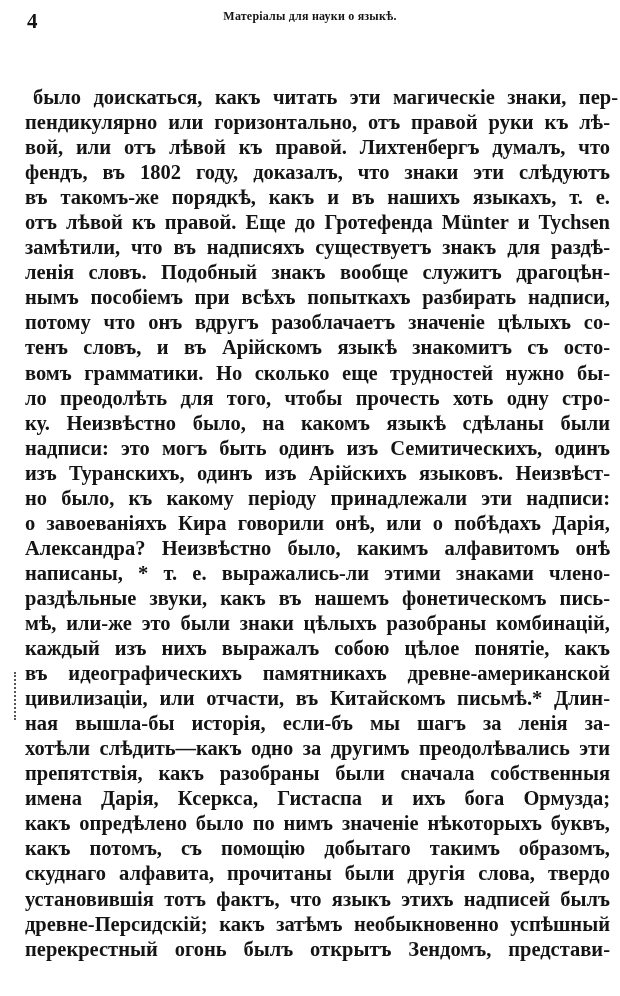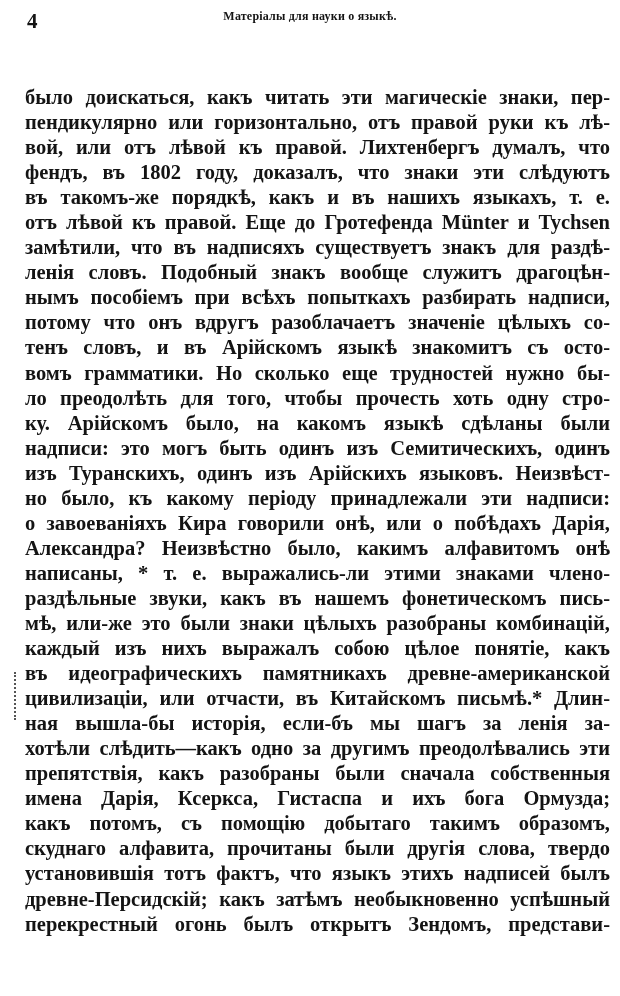--- a/index.html
+++ b/index.html
@@ -38,47 +38,48 @@
 <body>
 
 <div class="header">
   <span class="page-number">4</span>
   <span class="running-title">Матеріалы для науки о языкѣ.</span>
 </div>
 
 <div class="margin-mark"></div>
 
 <div class="body-text" id="body-text">
-    <span class="line" style="display: block; width: 585px;">было доискаться, какъ читать эти магическіе знаки, пер-</span>
+    <span class="line" style="display: block; width: 585px; margin-left: 8px;">было доискаться, какъ читать эти магическіе знаки, пер-</span>
     <span class="line" style="display: block; width: 585px;">пендикулярно или горизонтально, отъ правой руки къ лѣ-</span>
     <span class="line" style="display: block; width: 585px;">вой, или отъ лѣвой къ правой. Лихтенбергъ думалъ, что</span>
     <span class="line" style="display: block; width: 585px;">фендъ, въ 1802 году, доказалъ, что знаки эти слѣдуютъ</span>
     <span class="line" style="display: block; width: 585px;">въ такомъ-же порядкѣ, какъ и въ нашихъ языкахъ, т. е.</span>
     <span class="line" style="display: block; width: 585px;">отъ лѣвой къ правой. Еще до Гротефенда Münter и Tychsen</span>
     <span class="line" style="display: block; width: 585px;">замѣтили, что въ надписяхъ существуетъ знакъ для раздѣ-</span>
     <span class="line" style="display: block; width: 585px;">ленія словъ. Подобный знакъ вообще служитъ драгоцѣн-</span>
     <span class="line" style="display: block; width: 585px;">нымъ пособіемъ при всѣхъ попыткахъ разбирать надписи,</span>
     <span class="line" style="display: block; width: 585px;">потому что онъ вдругъ разоблачаетъ значеніе цѣлыхъ со-</span>
     <span class="line" style="display: block; width: 585px;">тенъ словъ, и въ Арійскомъ языкѣ знакомитъ съ осто-</span>
     <span class="line" style="display: block; width: 585px;">вомъ грамматики. Но сколько еще трудностей нужно бы-</span>
     <span class="line" style="display: block; width: 585px;">ло преодолѣть для того, чтобы прочесть хоть одну стро-</span>
-    <span class="line" style="display: block; width: 585px;">ку. Арійскомъ было, на какомъ языкѣ сдѣланы были</span>
+    <span class="line" style="display: block; width: 585px;">ку. Неизвѣстно было, на какомъ языкѣ сдѣланы были</span>
     <span class="line" style="display: block; width: 585px;">надписи: это могъ быть одинъ изъ Семитическихъ, одинъ</span>
     <span class="line" style="display: block; width: 585px;">изъ Туранскихъ, одинъ изъ Арійскихъ языковъ. Неизвѣст-</span>
     <span class="line" style="display: block; width: 585px;">но было, къ какому періоду принадлежали эти надписи:</span>
     <span class="line" style="display: block; width: 585px;">о завоеваніяхъ Кира говорили онѣ, или о побѣдахъ Дарія,</span>
     <span class="line" style="display: block; width: 585px;">Александра? Неизвѣстно было, какимъ алфавитомъ онѣ</span>
     <span class="line" style="display: block; width: 585px;">написаны, * т. е. выражались-ли этими знаками члено-</span>
     <span class="line" style="display: block; width: 585px;">раздѣльные звуки, какъ въ нашемъ фонетическомъ пись-</span>
     <span class="line" style="display: block; width: 585px;">мѣ, или-же это были знаки цѣлыхъ разобраны комбинацій,</span>
     <span class="line" style="display: block; width: 585px;">каждый изъ нихъ выражалъ собою цѣлое понятіе, какъ</span>
     <span class="line" style="display: block; width: 585px;">въ идеографическихъ памятникахъ древне-американской</span>
     <span class="line" style="display: block; width: 585px;">цивилизаціи, или отчасти, въ Китайскомъ письмѣ.* Длин-</span>
     <span class="line" style="display: block; width: 585px;">ная вышла-бы исторія, если-бъ мы шагъ за ленія за-</span>
     <span class="line" style="display: block; width: 585px;">хотѣли слѣдить—какъ одно за другимъ преодолѣвались эти</span>
     <span class="line" style="display: block; width: 585px;">препятствія, какъ разобраны были сначала собственныя</span>
     <span class="line" style="display: block; width: 585px;">имена Дарія, Ксеркса, Гистаспа и ихъ бога Ормузда;</span>
+    <span class="line" style="display: block; width: 585px;">какъ опредѣлено было по нимъ значеніе нѣкоторыхъ буквъ,</span>
     <span class="line" style="display: block; width: 585px;">какъ потомъ, съ помощію добытаго такимъ образомъ,</span>
     <span class="line" style="display: block; width: 585px;">скуднаго алфавита, прочитаны были другія слова, твердо</span>
     <span class="line" style="display: block; width: 585px;">установившія тотъ фактъ, что языкъ этихъ надписей былъ</span>
     <span class="line" style="display: block; width: 585px;">древне-Персидскій; какъ затѣмъ необыкновенно успѣшный</span>
     <span class="line" style="display: block; width: 585px;">перекрестный огонь былъ открытъ Зендомъ, представи-</span>
   </div>
 
 </body></html>

